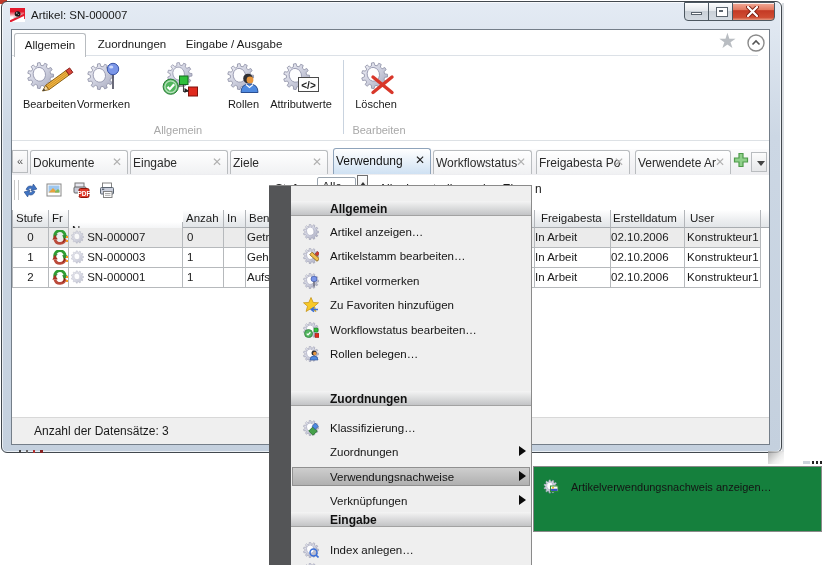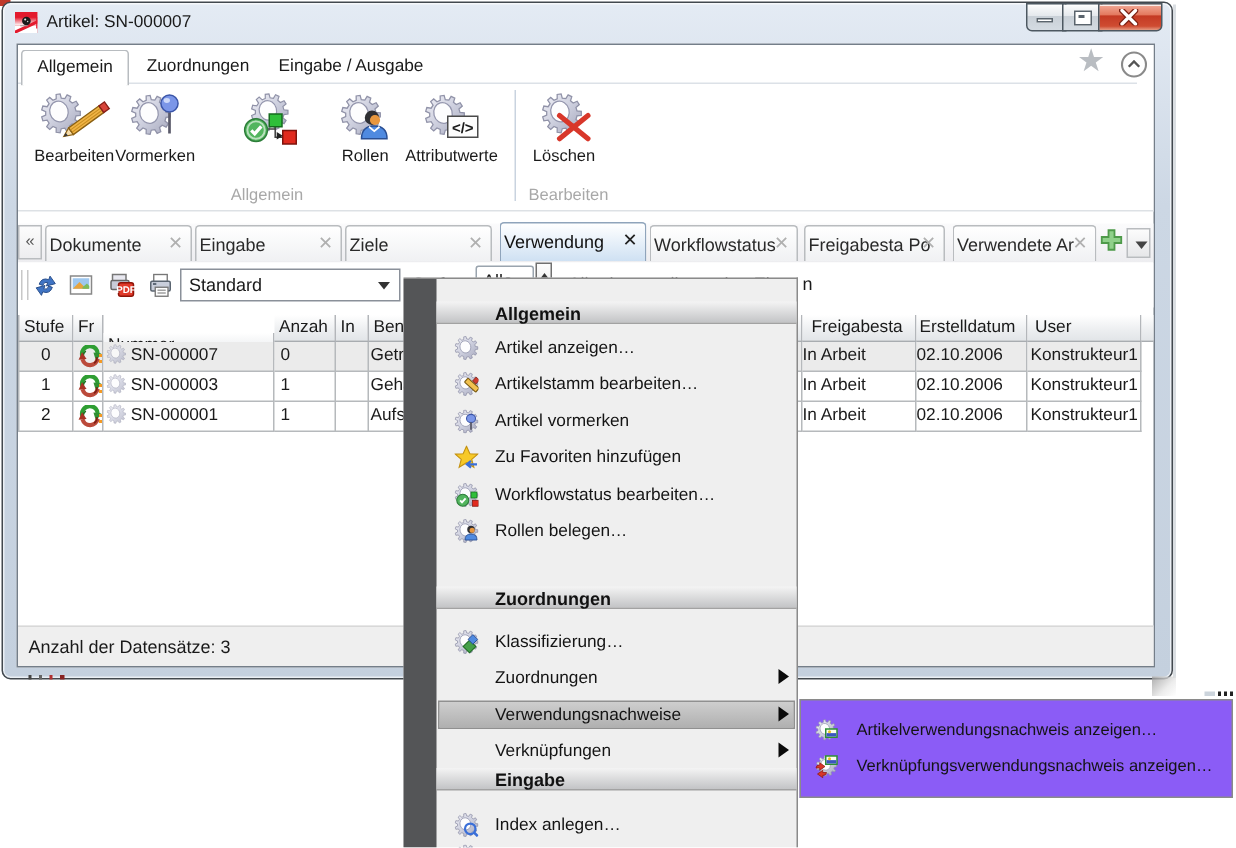--- a/index.html
+++ b/index.html
@@ -54,33 +54,33 @@
 #stufelbl{left:263px;top:7px;font-size:12px;color:#1a1a1a;}
 #combo2{left:305px;top:2px;width:39px;height:21px;border:1px solid #9aa4ae;border-radius:2px;background:#fff;box-sizing:border-box;font-size:12px;color:#1a1a1a;line-height:19px;padding-left:4px;}
 #spin{left:345px;top:0px;width:11px;height:22px;border:1px solid #707070;background:linear-gradient(#fdfdfd,#e6e6e6);box-sizing:border-box;}
 #spin:after{content:"";position:absolute;left:2px;top:3px;border:3px solid transparent;border-bottom:4px solid #333;}
 #alletxt{left:367px;top:7px;font-size:12px;color:#1a1a1a;white-space:nowrap;width:152px;overflow:hidden;}
 
 #tbl{left:0px;top:180px;width:757px;}
 .hd{position:absolute;top:0;height:18px;background:linear-gradient(#ffffff,#eceef0 60%,#e2e5e8);border-right:1px solid #b3b6ba;border-bottom:1px solid #a8acb0;box-sizing:border-box;font-size:11.5px;color:#1a1a1a;line-height:17px;padding-left:3px;}
 .cell{position:absolute;height:20px;border-right:1px solid #b6b9bc;border-bottom:1px solid #b6b9bc;box-sizing:border-box;font-size:11.5px;color:#1a1a1a;line-height:19px;padding-left:4px;white-space:nowrap;overflow:hidden;}
 
-#sbar{left:0px;top:387px;width:757px;height:27px;background:#efefef;border-top:1px solid #d8d8d8;font-size:12px;color:#1a1a1a;line-height:26px;padding-left:7px;box-sizing:border-box;}
+#sbar{left:0px;top:387px;width:757px;height:27px;background:#efefef;border-top:1px solid #d8d8d8;font-size:12px;color:#1a1a1a;line-height:26px;padding-left:22px;box-sizing:border-box;}
 
 #shad{left:782px;top:3px;width:2px;height:449px;background:#dadee2;}
 
 #menu{left:269px;top:185px;width:263px;height:380px;background:#efefef;border:1px solid #8a8a8a;border-left:none;border-bottom:none;box-sizing:border-box;}
 #mstrip{position:absolute;left:0;top:0;width:22px;height:100%;background:#545557;}
 .mhead{position:absolute;left:22px;right:0;height:15px;background:linear-gradient(#f4f4f4,#c3c4c6);border-bottom:1px solid #a2a2a2;font-size:12px;font-weight:bold;color:#111;line-height:16px;padding-left:39px;box-sizing:border-box;}
 .mitem{position:absolute;left:22px;right:0;height:24px;font-size:11.5px;color:#141414;line-height:24px;padding-left:39px;box-sizing:border-box;white-space:nowrap;}
 .mitem svg{position:absolute;left:12px;top:4px;}
 .hlbar{position:absolute;left:1px;right:1px;top:2px;height:19px;background:linear-gradient(#cecece,#b0b0b0);border:1px solid #909090;box-sizing:border-box;}
 .arrow{position:absolute;right:5px;top:6px;width:0;height:0;border:5.5px solid transparent;border-left:7.5px solid #0a0a0a;border-right:none;}
 
-#submenu{left:533px;top:466px;width:289px;height:66px;background:#8b5cf6;border:1px solid #8a8a8a;box-sizing:border-box;}
+#submenu{left:533px;top:466px;width:289px;height:66px;background:#15803d;border:1px solid #8a8a8a;box-sizing:border-box;}
 .smitem{position:absolute;left:0;right:0;height:24px;font-size:11px;color:#141414;line-height:24px;padding-left:37px;box-sizing:border-box;white-space:nowrap;}
 .smitem svg{position:absolute;left:9px;top:4px;}
 
 .speck{position:absolute;}
 </style></head>
 <body>
 
 <svg width="0" height="0" style="position:absolute">
 <defs>
 <linearGradient id="gg" x1="0" y1="0" x2="1" y2="1">
@@ -270,21 +270,20 @@
         <rect x="6" y="6.5" width="10" height="9" rx="1.5" fill="#e03a2a" stroke="#8e1408"></rect>
         <text x="11" y="13.5" font-size="6.5" font-weight="bold" fill="#fff" text-anchor="middle" font-family="Liberation Sans">PDF</text>
       </svg>
       <svg class="ticon" style="left:87px;" viewBox="0 0 17 17">
         <rect x="3.5" y="1" width="9" height="5.5" fill="#fff" stroke="#777" stroke-width=".9"></rect>
         <rect x="1.5" y="5.5" width="13" height="6.5" rx="1" fill="#c9cedb" stroke="#5a6470" stroke-width="1"></rect>
         <rect x="3" y="6.6" width="2.2" height="1.4" fill="#5f6a78"></rect>
         <rect x="4.5" y="9.5" width="8.5" height="6" fill="#fdfdfd" stroke="#777" stroke-width=".9"></rect>
         <path d="M6 11.5 h5.5 M6 13.3 h5.5" stroke="#a0a0a0" stroke-width=".9"></path>
       </svg>
-      <div class="abs" id="combo1">Standard</div>
       <div class="abs" id="stufelbl">Stufe</div>
       <div class="abs" id="combo2">Alle</div>
       <div class="abs" id="spin"></div>
       <div class="abs" id="alletxt">Alle darunterliegenden Ebenen anzeigen</div>
         <div class="abs" style="left:523px;top:7px;font-size:12px;color:#1a1a1a;">n</div>
     </div>
     <div class="abs" id="tbl">
       <div class="hd" style="left:0;width:37px;border-left:1px solid #b3b6ba;">Stufe</div>
       <div class="hd" style="left:37px;width:20px;">Fr</div>
       <div class="hd" style="left:57px;width:114px;margin-top:12px;">Nummer</div>
@@ -407,24 +406,13 @@
 <div class="abs" id="submenu">
   <div class="smitem" style="top:8px;"><svg width="16" height="16" viewBox="0 0 32 32">
         <use href="#gear" transform="translate(1,1) scale(.88)"></use>
         <g transform="translate(14,13)">
           <rect x="0" y="0" width="17" height="13" fill="#2d8f35"></rect>
           <rect x="2" y="2" width="13" height="9" fill="#fdfdf0"></rect>
           <rect x="2" y="6.5" width="13" height="4.5" fill="#3a55c0"></rect>
           <circle cx="6" cy="4.5" r="2" fill="#e8c020"></circle>
         </g>
       </svg>Artikelverwendungsnachweis anzeigen…</div>
-  <div class="smitem" style="top:32px;"><svg width="16" height="16" viewBox="0 0 32 32">
-        <use href="#gear" transform="translate(2,1) scale(.88)"></use>
-        <g transform="translate(14,1)">
-          <rect x="0" y="0" width="17" height="13" fill="#2d8f35"></rect>
-          <rect x="2" y="2" width="13" height="9" fill="#fdfdf0"></rect>
-          <rect x="2" y="6.5" width="13" height="4.5" fill="#3a55c0"></rect>
-          <circle cx="6" cy="4.5" r="2" fill="#e8c020"></circle>
-        </g>
-        <path d="M2 18 Q2 14 7 14 L7 11 L14 16 L7 21 L7 18 Z" fill="#d8372a" stroke="#8c1a10" stroke-width="1"></path>
-        <path d="M16 24 Q16 28 11 28 L11 31 L4 26 L11 21 L11 24 Z" fill="#d8372a" stroke="#8c1a10" stroke-width="1"></path>
-      </svg>Verknüpfungsverwendungsnachweis anzeigen…</div>
 </div>
 
 </body></html>

